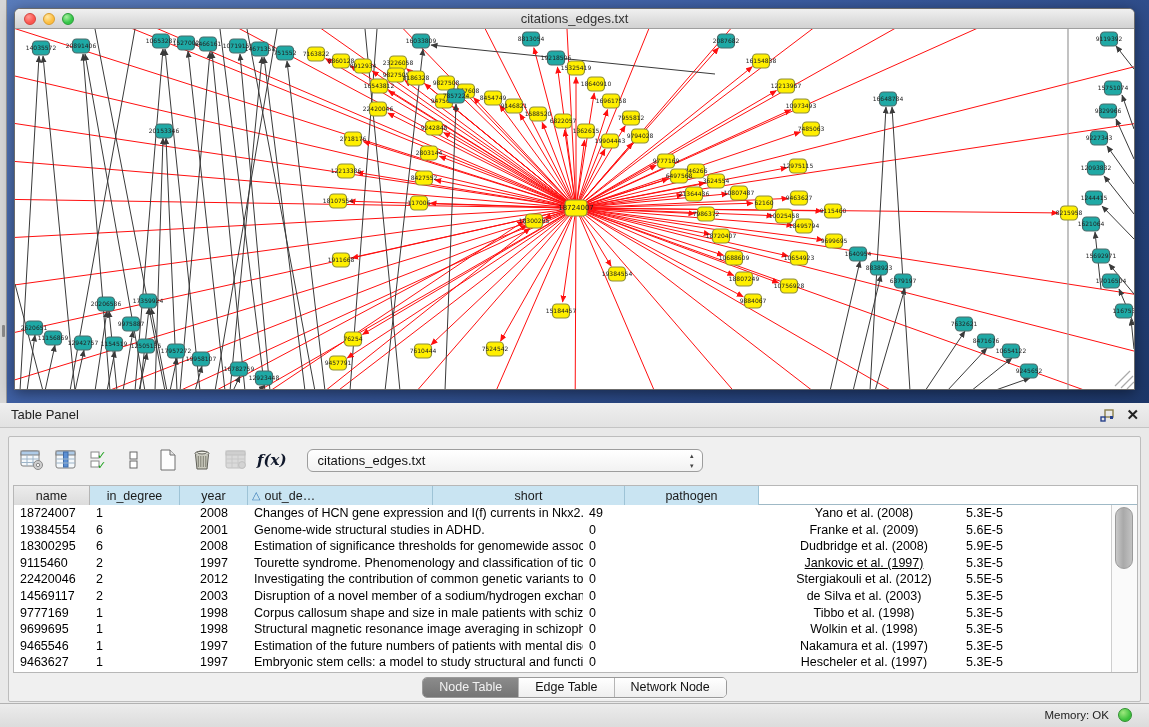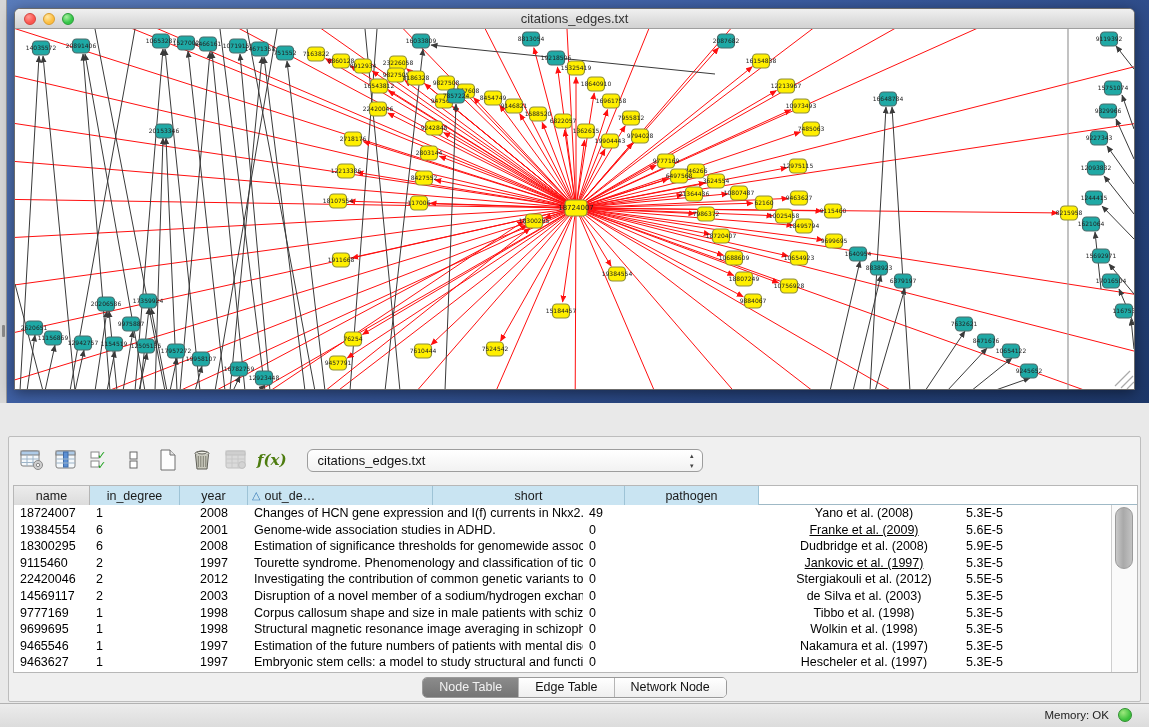--- a/index.html
+++ b/index.html
@@ -33,21 +33,21 @@
                 border-bottom:1px solid #c4c4c4;}
   .panel-header .ph-title{position:absolute;left:11px;top:4px;font-size:13px;color:#222;}
   .ph-icons{position:absolute;right:10px;top:4px;display:flex;gap:12px;align-items:center;}
   .float-icon svg{display:block;}
   .close-icon{font-size:15px;font-weight:bold;color:#222;line-height:16px;cursor:default;}
   .panel-body{position:absolute;left:8px;top:33px;width:1133px;height:266px;
               border:1px solid #bdbdbd;border-radius:2px;background:#f0f0f0;}
   .toolbar{position:relative;height:46px;display:flex;align-items:center;padding-left:8px;}
   .tbtn{width:30px;height:30px;display:flex;align-items:center;justify-content:center;margin-right:4px;border-radius:4px;}
   .tbtn svg{display:block;}
-  .fx{font-family:"DejaVu Serif",serif;font-style:italic;font-weight:bold;font-size:15px;color:#4d7c0f;margin:0 6px 0 2px;}
+  .fx{font-family:"DejaVu Serif",serif;font-style:italic;font-weight:bold;font-size:15px;color:#0f172a;margin:0 6px 0 2px;}
   .combo{position:relative;margin-left:14px;width:396px;height:23px;background:linear-gradient(#ffffff,#f2f2f2);
          border:1px solid #9d9d9d;border-radius:6px;font-size:13px;color:#111;
          display:flex;align-items:center;padding-left:10px;}
   .combo .arrows{position:absolute;right:8px;top:1px;font-size:7px;line-height:10px;color:#444;text-align:center;}
 
   .table-box{position:absolute;left:4px;top:48px;width:1125px;height:188px;background:#ffffff;
              border:1px solid #b7b7b7;overflow:hidden;}
   .thead{display:flex;height:19px;border-bottom:1px solid #9fb9c6;}
   .hcell{height:19px;font-size:12.5px;color:#1a1a1a;background:#c9e4f2;
          border-right:1px solid #9ec3d6;display:flex;align-items:center;justify-content:center;
@@ -702,20 +702,33 @@
             <g>
               <rect x="550" y="171" width="22" height="16" rx="4" ry="4" fill="#ffef00" stroke="#8f8f3a" stroke-width="1.2"></rect>
               <text x="561" y="181" text-anchor="middle" font-size="7" fill="#222" font-family="DejaVu Sans, sans-serif">18724007</text>
             </g>
           </svg>
       </div>
     </div>
   </div>
 
   <div class="table-panel">
+    <div class="panel-header">
+      <span class="ph-title">Table Panel</span>
+      <span class="ph-icons">
+        <span class="float-icon">
+          <svg width="14" height="13" viewBox="0 0 14 13">
+            <rect x="5" y="1" width="8" height="7" fill="none" stroke="#8a7f4a" stroke-width="1.4"></rect>
+            <rect x="1" y="8" width="4" height="4" fill="none" stroke="#27408b" stroke-width="1.4"></rect>
+            <rect x="10" y="7" width="3" height="3" fill="#27408b"></rect>
+          </svg>
+        </span>
+        <span class="close-icon">✕</span>
+      </span>
+    </div>
 
     <div class="panel-body">
       <div class="toolbar">
         <div class="tbtn">
           <svg width="24" height="22" viewBox="0 0 24 22">
             <rect x="1" y="2" width="18" height="15" rx="2" fill="#f4f8fb" stroke="#7f7f7f"></rect>
             <rect x="1" y="2" width="18" height="4" fill="#aecbe8" stroke="#7f7f7f"></rect>
             <path d="M1 10h18M1 13.5h18M7 6v11M13 6v11" stroke="#9db4c8" fill="none"></path>
             <circle cx="18" cy="16" r="4.5" fill="#cfcfcf" stroke="#8a8a8a"></circle>
             <circle cx="18" cy="16" r="1.7" fill="#f2f2f2" stroke="#8a8a8a"></circle>
@@ -801,23 +814,23 @@
               <div class="tcell a-center" style="width: 68px;">2008</div>
               <div class="tcell a-left" style="width: 335px;">Changes of HCN gene expression and I(f) currents in Nkx2.5-positive cardiomyoc…</div>
               <div class="tcell a-left" style="width: 185px;">49</div>
               <div class="tcell a-center" style="width: 192px;">Yano et al. (2008)</div>
               <div class="tcell a-left" style="width: 134px;">5.3E-5</div>
             </div>
             <div class="trow">
               <div class="tcell a-left" style="width: 76px;">19384554</div>
               <div class="tcell a-left" style="width: 90px;">6</div>
               <div class="tcell a-center" style="width: 68px;">2001</div>
-              <div class="tcell a-left" style="width: 335px;">Genome-wide association studies in ADHD.</div>
+              <div class="tcell a-left" style="width: 335px;">Genome-wide structural studies in ADHD.</div>
               <div class="tcell a-left" style="width: 185px;">0</div>
-              <div class="tcell a-center" style="width: 192px; text-decoration: underline;">Franke et al. (2009)</div>
+              <div class="tcell a-center" style="width: 192px;">Franke et al. (2009)</div>
               <div class="tcell a-left" style="width: 134px;">5.6E-5</div>
             </div>
             <div class="trow">
               <div class="tcell a-left" style="width: 76px;">18300295</div>
               <div class="tcell a-left" style="width: 90px;">6</div>
               <div class="tcell a-center" style="width: 68px;">2008</div>
               <div class="tcell a-left" style="width: 335px;">Estimation of significance thresholds for genomewide association scans.</div>
               <div class="tcell a-left" style="width: 185px;">0</div>
               <div class="tcell a-center" style="width: 192px;">Dudbridge et al. (2008)</div>
               <div class="tcell a-left" style="width: 134px;">5.9E-5</div>

